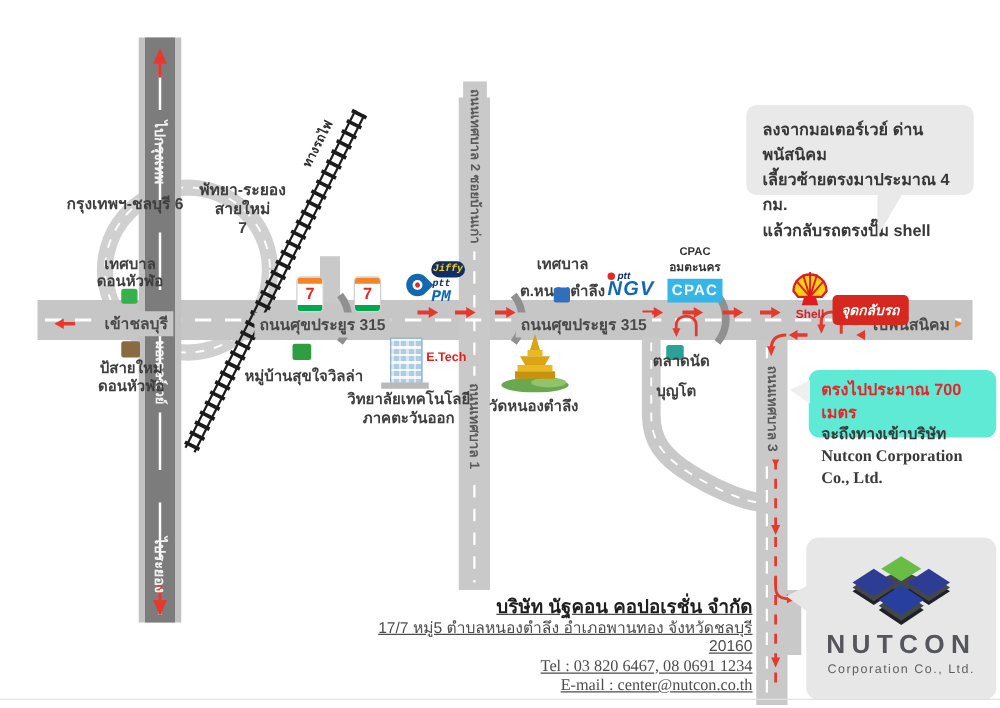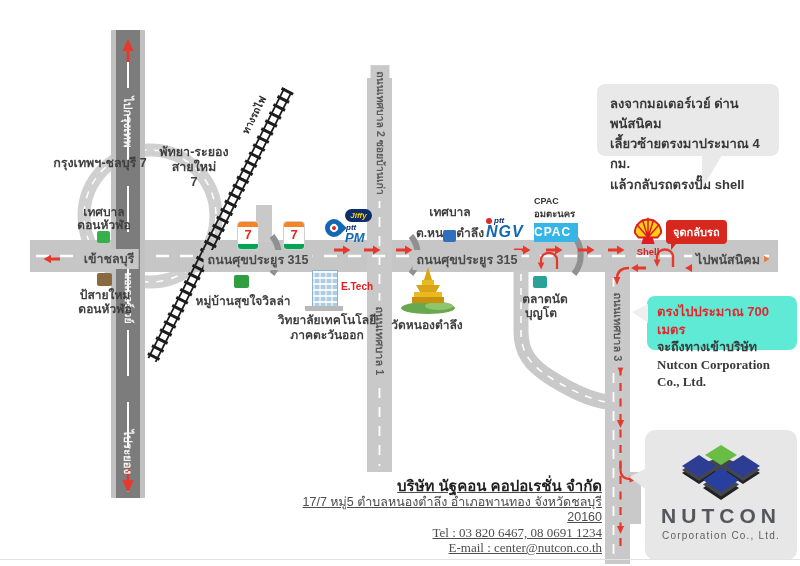--- a/index.html
+++ b/index.html
@@ -31,21 +31,21 @@
          color:#ffd200;font-style:italic;font-weight:bold;font-size:8px;text-align:center;line-height:13px;}
   .drop{position:absolute;left:1px;top:10px;width:18px;height:18px;background:#1268b3;
         border-radius:50% 50% 50% 0;transform:rotate(-135deg);}
   .drop i{position:absolute;left:5px;top:5px;width:8px;height:8px;background:#fff;border-radius:50%;}
   .drop b{position:absolute;left:7px;top:7px;width:4px;height:4px;background:#e02b20;border-radius:50%;}
   .ptt-s{position:absolute;left:22px;top:14px;font-weight:bold;font-style:italic;font-size:8px;color:#0d2d6b;}
   .ptt-b{position:absolute;left:21px;top:21px;font-weight:bold;font-style:italic;font-size:13px;color:#1268b3;}
   .ngv-s{position:absolute;left:8px;top:0;font-weight:bold;font-style:italic;font-size:8px;color:#0d2d6b;}
   .ngv-b{position:absolute;left:0;top:7px;font-weight:bold;font-style:italic;font-size:16px;color:#1268b3;letter-spacing:1px;}
   .ngv-dot{position:absolute;left:0;top:2px;width:6px;height:6px;background:#e02b20;border-radius:50%;}
-  .cpac{position:absolute;width:44px;}
+  .cpac{position:absolute;width:44px;text-align:center;}
   .cpac .t1{font-weight:bold;font-size:9px;color:#333;}
   .cpac .t2{font-weight:bold;font-size:9.5px;color:#333;}
   .cpac .box{margin-top:2px;height:19px;background:#35b6e7;color:#fff;font-weight:bold;font-size:12px;line-height:19px;letter-spacing:1px;}
   .shell-t{position:absolute;color:#dd1d21;font-weight:bold;font-size:9.5px;transform:translate(-50%,0);}
   .etech-b{position:absolute;width:24px;height:37px;background:#aecde4;border:1px solid #8fb2cc;
            background-image:repeating-linear-gradient(to bottom,rgba(255,255,255,.85) 0 2px,transparent 2px 6px),
                             repeating-linear-gradient(to right,rgba(255,255,255,.55) 0 2px,transparent 2px 6px);}
   .etech-base{position:absolute;background:#b9b9b9;}
   .etech-t{position:absolute;color:#e0201d;font-weight:bold;font-size:10px;font-family:Liberation Sans, sans-serif;}
   .company{position:absolute;text-align:right;color:#4d4d4d;text-decoration:underline;}
@@ -133,21 +133,21 @@
     <g fill="#e6392e">
       <path d="M616.9 312 h7.2 l-3.6 8 z"></path>
       <path d="M616.9 366 h7.2 l-3.6 8 z"></path>
       <path d="M616.9 420 h7.2 l-3.6 8 z"></path>
       <path d="M616.9 526 h7.2 l-3.6 8 z"></path>
     </g>
     <path d="M620.5 462 V470 Q620.5 479 631 479" fill="none" stroke="#e6392e" stroke-width="2.2"></path>
     <path d="M629.5 475.4 v7.2 l8 -3.6 z" fill="#e6392e"></path>
   </svg>
 
-  <div class="c lbl big" style="left:100px;top:163px;">กรุงเทพฯ-ชลบุรี 7</div>
+  <div class="c lbl big" style="left:100px;top:163px;">กรุงเทพฯ-ชลบุรี 6</div>
   <div class="c lbl big" style="left:194px;top:152px;">พัทยา-ระยอง</div>
   <div class="c lbl big" style="left:194px;top:167px;">สายใหม่</div>
   <div class="c lbl big" style="left:194px;top:182px;">7</div>
   <div class="c" style="left:254px;top:115px;transform:translate(-50%,-50%) rotate(-63deg);font-size:10px;font-weight:bold;color:#2c2c2c;">ทางรถไฟ</div>
 
   <div class="c v90 vmw" style="left:128px;top:122px;">ไปกรุงเทพ</div>
   <div class="c v90 vmw" style="left:128px;top:298px;font-size:10.5px;">มอเตอร์เวย์</div>
   <div class="c v90 vmw" style="left:128px;top:452px;">ไประยอง</div>
   <div class="c v90 vroad" style="left:380px;top:133px;">ถนนเทศบาล 2 ซอยบ้านเก่า</div>
   <div class="c v90 vroad" style="left:380px;top:341px;font-size:11px;">ถนนเทศบาล 1</div>
@@ -171,21 +171,21 @@
     <div class="st"></div>
     <div class="sn">7</div>
     <div class="sb"></div>
   </div>
   <div class="seven" style="left:283px;top:221px;">
     <div class="st"></div>
     <div class="sn">7</div>
     <div class="sb"></div>
   </div>
 
-  <div class="abs" style="left:324px;top:209px;width:50px;height:38px;">
+  <div class="abs" style="left:324px;top:209px;width:50px;height:38px;font-family:Liberation Mono, monospace;">
     <div class="jiffy">Jiffy</div>
     <div class="drop">
         <i></i>
         <b></b>
       </div>
     <div class="ptt-s">ptt</div>
     <div class="ptt-b">PM</div>
   </div>
 
   <div class="c lbl" style="left:450px;top:211px;">เทศบาล</div>
@@ -204,42 +204,42 @@
     <div class="box">CPAC</div>
   </div>
 
   <svg class="abs" style="left:630px;top:212px;" width="36" height="34" viewBox="0 0 36 36">
     <path d="M4 22 A14 14 0 1 1 32 22 L28 27 H8 Z" fill="#fdd016" stroke="#dd1d21" stroke-width="2"></path>
     <path d="M18 27 L6 13 M18 27 L12 8 M18 27 L18 6 M18 27 L24 8 M18 27 L30 13" stroke="#dd1d21" stroke-width="1.6" fill="none"></path>
     <path d="M13 27 h10 l2 7 h-14 z" fill="#dd1d21"></path>
   </svg>
   <div class="shell-t" style="left:648px;top:246px;">Shell</div>
 
-  <div class="badge" style="left:666px;top:220px;">จุดกลับรถ</div>
+  <div class="badge" style="left:666px;top:236px;font-style:italic;">จุดกลับรถ</div>
   <div class="badge-tail" style="left:671px;top:238px;"></div>
 
   <div class="etech-b" style="left:312px;top:270px;"></div>
   <div class="etech-base" style="left:305px;top:306px;width:38px;height:5px;"></div>
   <div class="etech-t" style="left:341px;top:281px;">E.Tech</div>
   <div class="c lbl" style="left:327px;top:319px;">วิทยาลัยเทคโนโลยี</div>
   <div class="c lbl" style="left:327px;top:334px;">ภาคตะวันออก</div>
 
   <svg class="abs" style="left:399px;top:266px;" width="58" height="48" viewBox="0 0 58 48">
     <ellipse cx="29" cy="42" rx="27" ry="6" fill="#6aa84f"></ellipse>
     <ellipse cx="40" cy="40" rx="14" ry="4" fill="#8fc46a"></ellipse>
     <polygon points="29,1 25,14 33,14" fill="#d9a514"></polygon>
     <rect x="23" y="14" width="12" height="5" fill="#e8b923"></rect>
     <polygon points="17,19 41,19 37,26 21,26" fill="#d9a514"></polygon>
     <rect x="15" y="26" width="28" height="5" fill="#e8b923"></rect>
     <rect x="13" y="31" width="32" height="6" fill="#c89210"></rect>
   </svg>
   <div class="c lbl" style="left:427px;top:324px;">วัดหนองตำลึง</div>
 
   <div class="sq" style="left:533px;top:276px;width:14px;height:12px;background:#2aa396;"></div>
-  <div class="c lbl" style="left:545px;top:298px;">ตลาดนัด</div>
+  <div class="c lbl" style="left:545px;top:288px;">ตลาดนัด</div>
   <div class="c lbl" style="left:541px;top:312px;">บุญโต</div>
 
   <div class="bubble" style="left:597px;top:84px;width:156px;height:52px;">
     <div>ลงจากมอเตอร์เวย์ ด่านพนัสนิคม</div>
     <div>เลี้ยวซ้ายตรงมาประมาณ 4 กม.</div>
     <div>แล้วกลับรถตรงปั๊ม shell</div>
   </div>
   <div class="tail-down" style="left:702px;top:155px;"></div>
 
   <div class="bubble" style="left:647px;top:296px;width:130px;height:40px;background:#5eead4;padding:7px 10px;">

